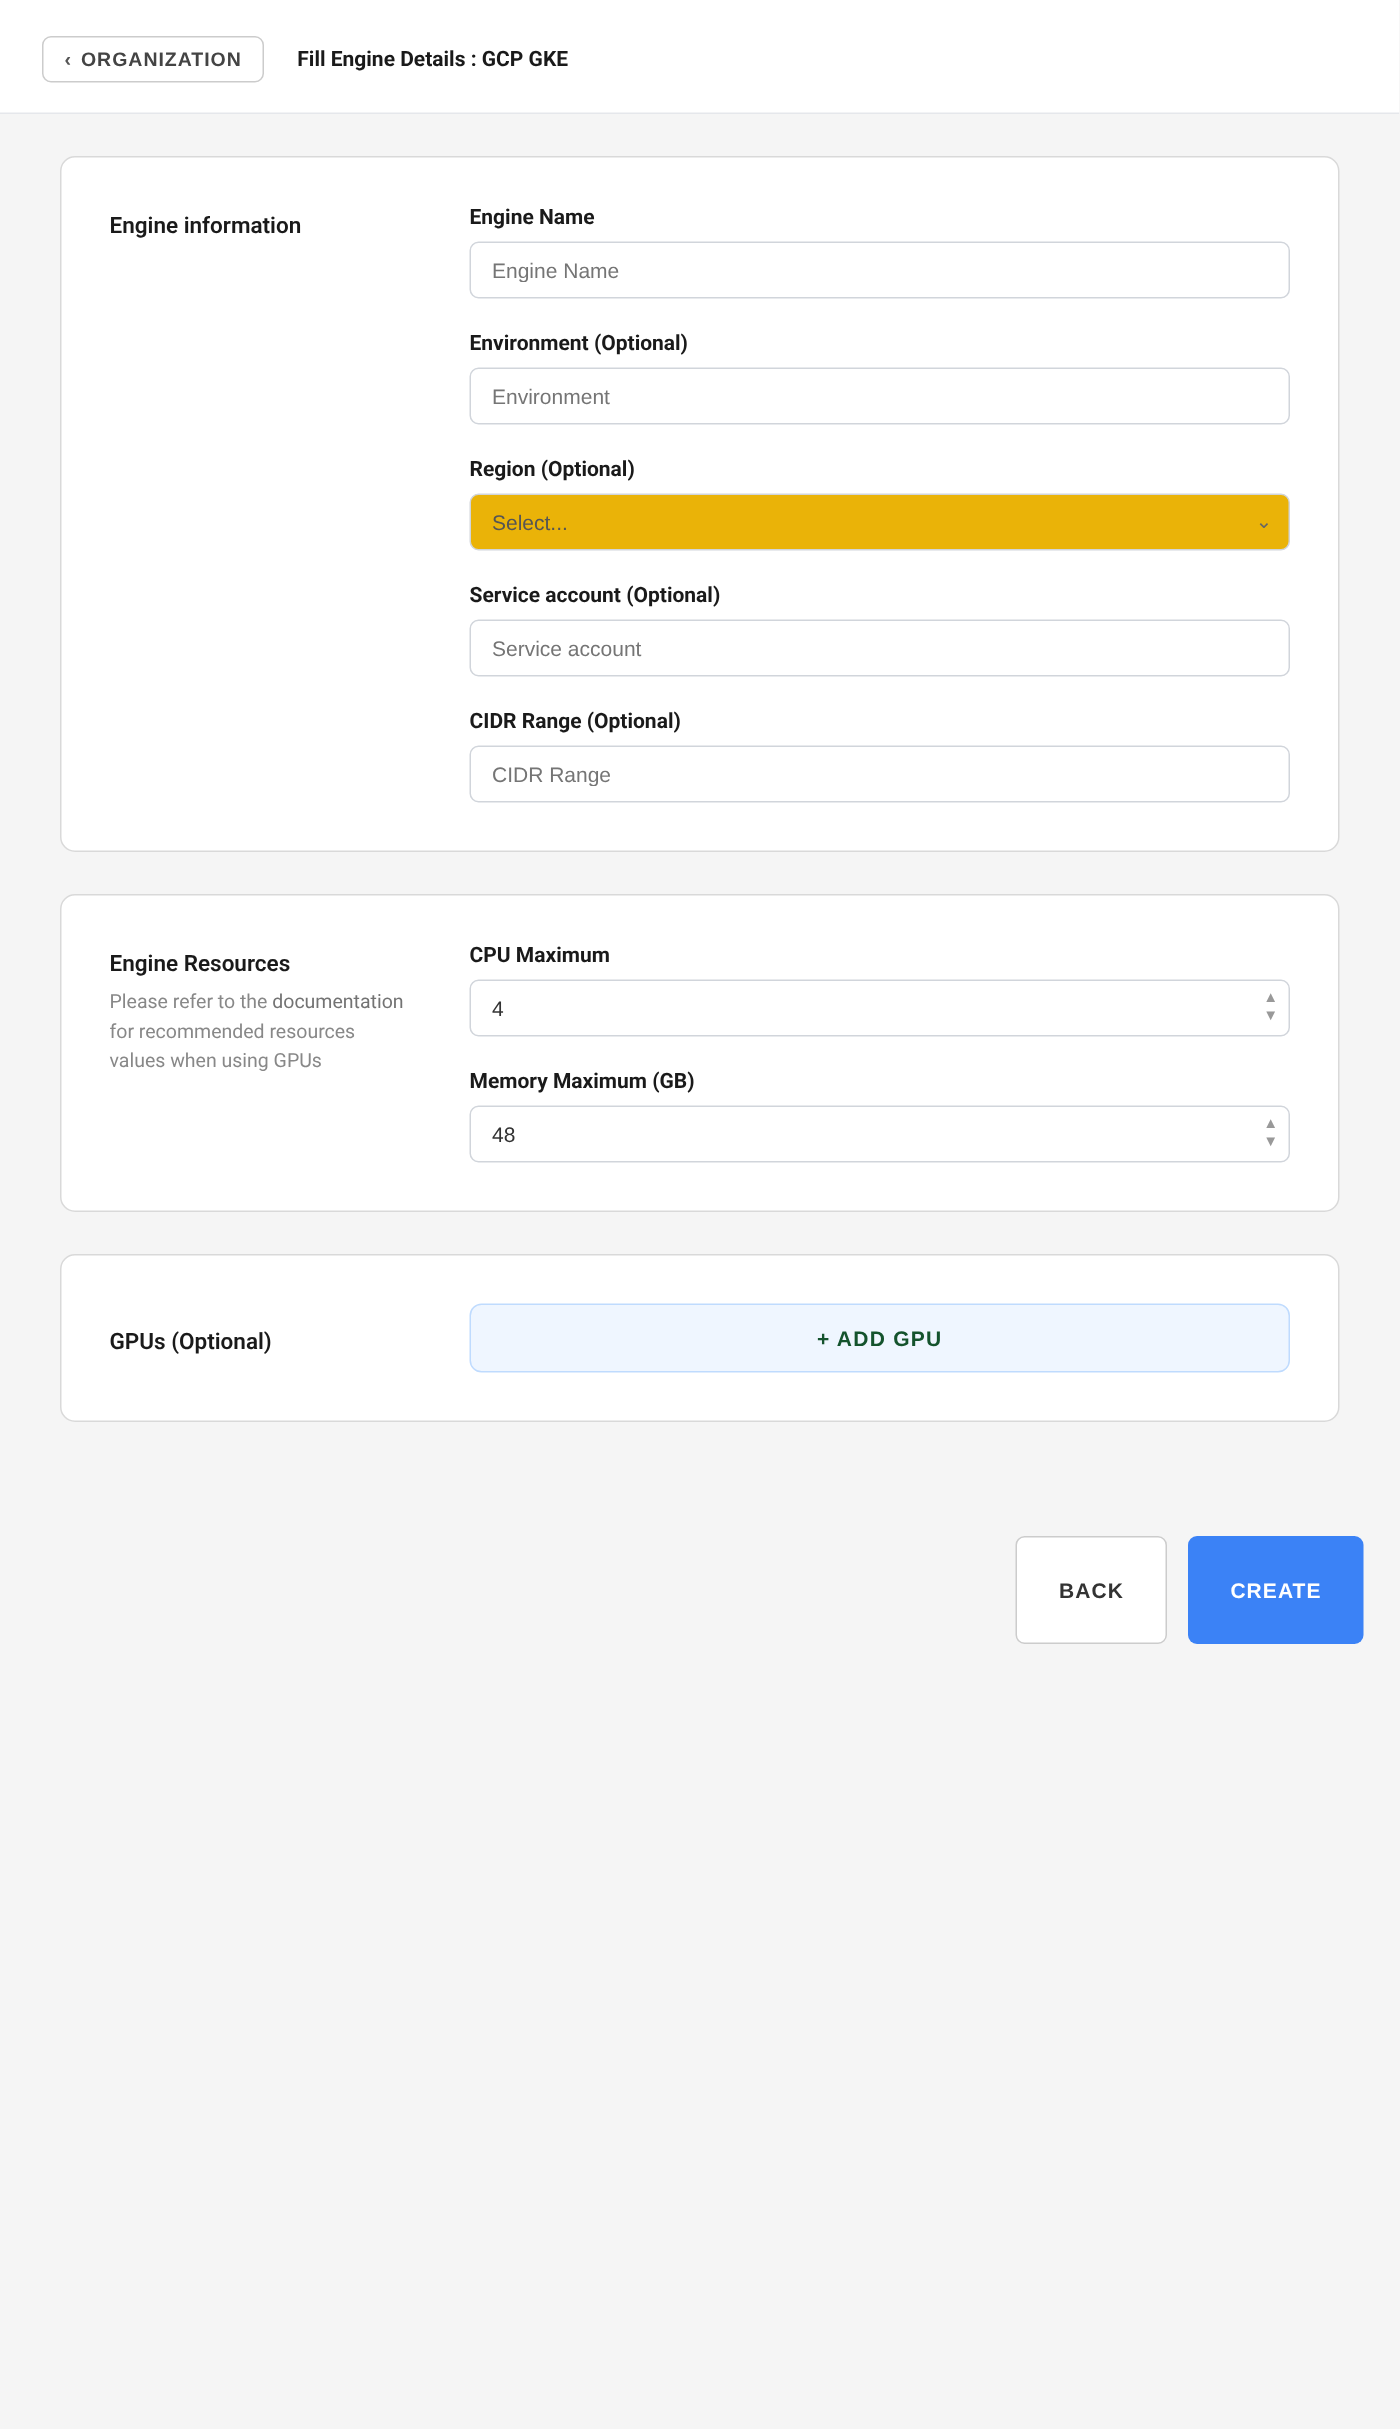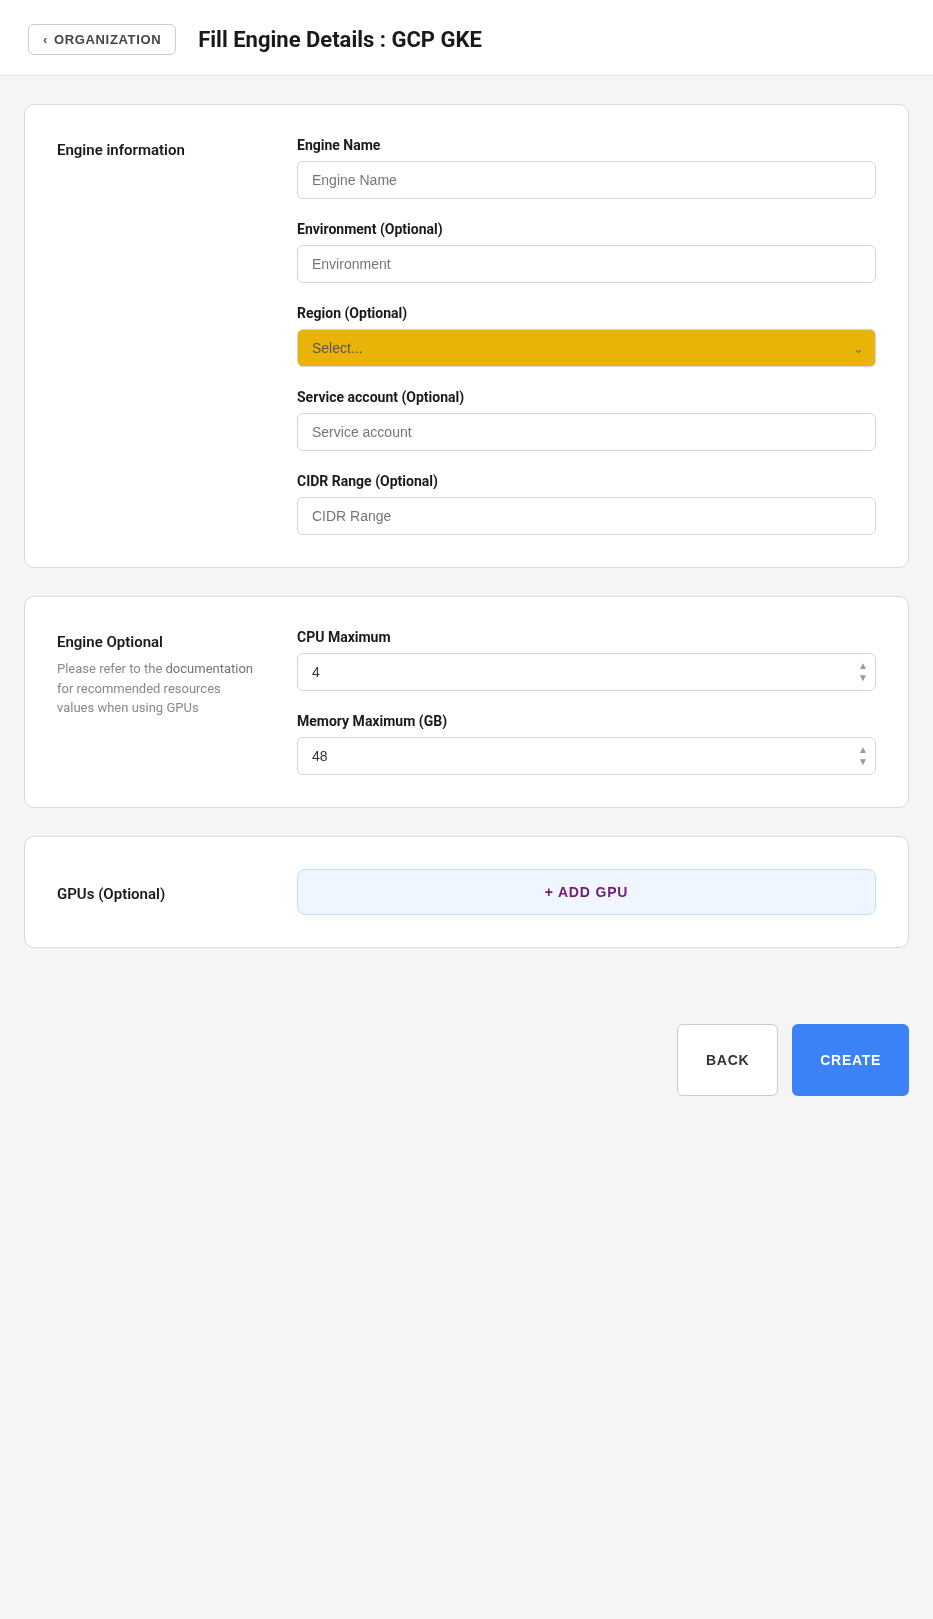--- a/index.html
+++ b/index.html
@@ -47,27 +47,27 @@
       text-transform: uppercase;
       margin-right: 22px;
     }
 
     .back-btn .chevron {
       font-size: 13px;
       color: #555;
     }
 
     .page-title {
-      font-size: 22px;
+      font-size: 14px;
       font-weight: 700;
       color: #1a1a1a;
     }
 
     .content-area {
-      padding: 28px 24px;
+      padding: 28px 40px;
     }
 
     .card {
       background: #fff;
       border: 1.5px solid #d9d9d9;
       border-radius: 10px;
       padding: 32px;
       margin-bottom: 28px;
     }
 
@@ -192,21 +192,21 @@
     .gpu-section .card-inner {
       align-items: center;
     }
 
     .add-gpu-btn {
       width: 100%;
       padding: 14px;
       background: #eff6ff;
       border: 1.5px solid #bfdbfe;
       border-radius: 8px;
-      color: #701a75;
+      color: #14532d;
       font-size: 14px;
       font-weight: 600;
       cursor: pointer;
       text-align: center;
       letter-spacing: 0.06em;
       text-transform: uppercase;
     }
 
     .footer-actions {
       display: flex;
@@ -291,21 +291,21 @@
             <input class="field-input" type="text" placeholder="CIDR Range" style="">
           </div>
 
         </div>
       </div>
     </div>
 
     <div class="card">
       <div class="card-inner">
         <div class="card-label-section" style="flex: 0 0 200px;">
-          <div class="card-label">Engine Optional</div>
+          <div class="card-label">Engine Resources</div>
           <p class="resources-description">
             <span>Please refer to the </span><a href="#">documentation</a><span> for recommended resources values when using GPUs</span>
           </p>
         </div>
         <div class="card-fields">
 
           <div class="field-group">
             <label class="field-label">CPU Maximum</label>
             <div class="number-input-wrapper">
               <input class="number-input" type="number" value="4" style="">

